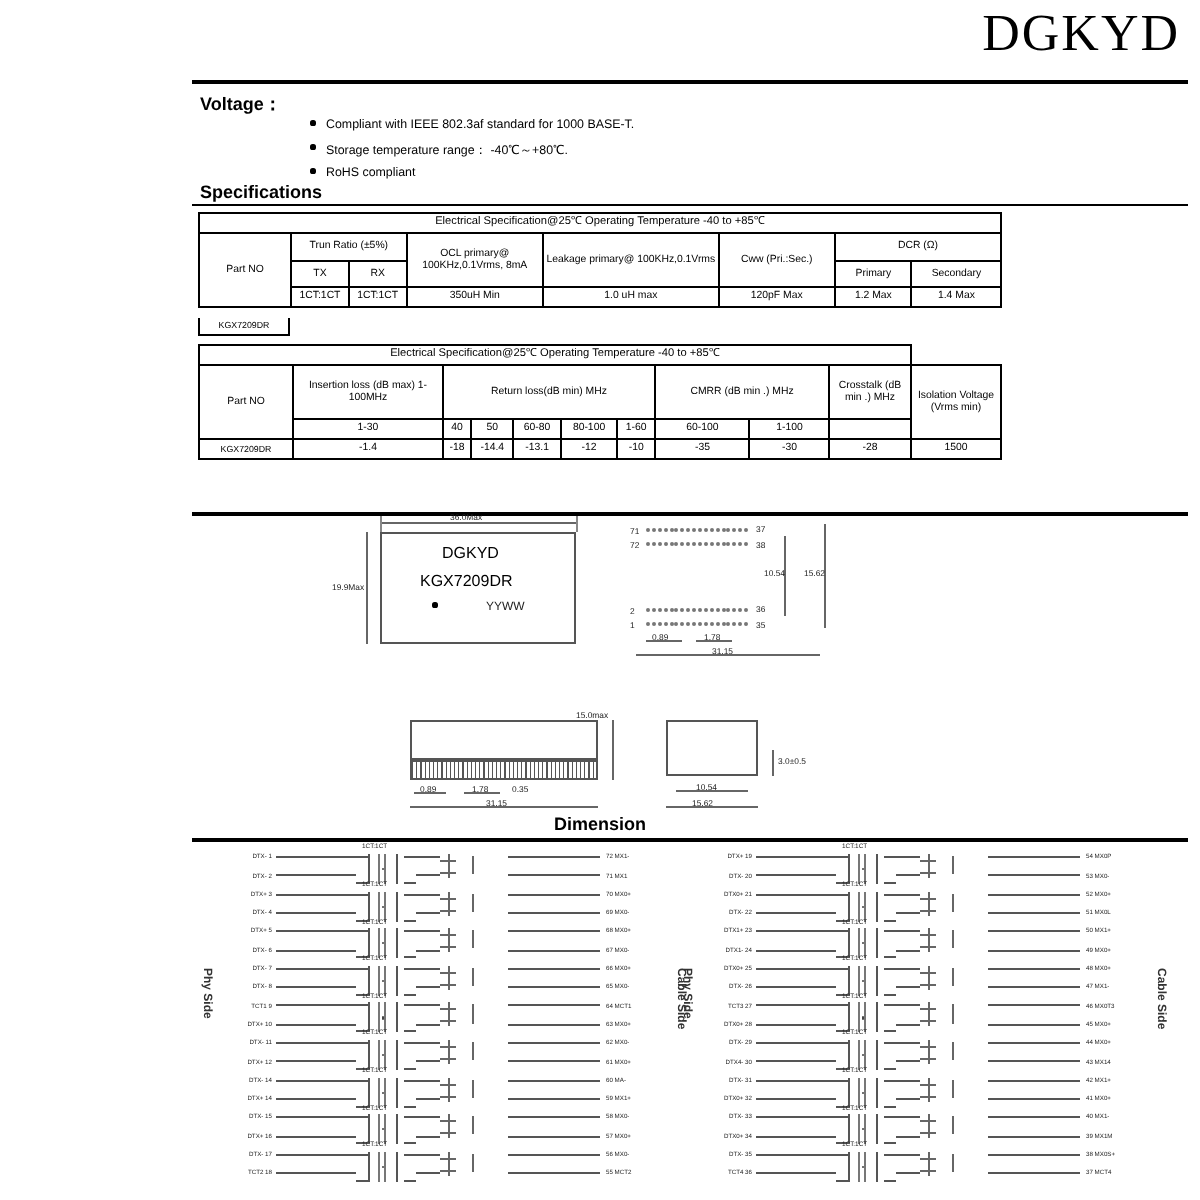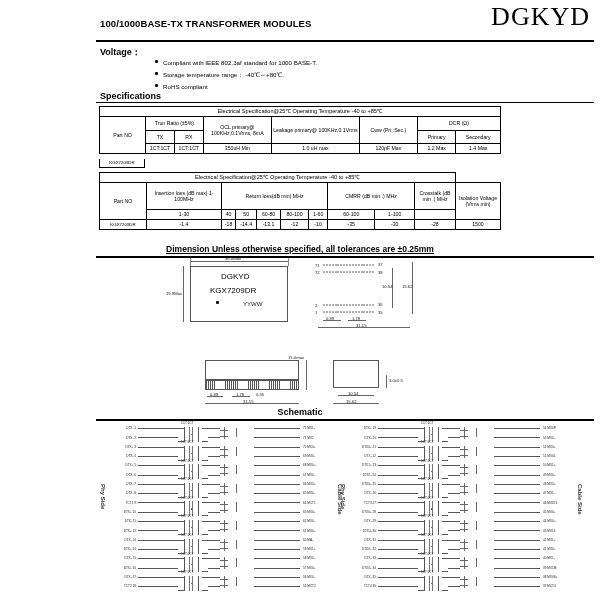--- a/index.html
+++ b/index.html
@@ -72,21 +72,20 @@
   .coil{position:absolute;width:.55px;background:#555;}
   .cap-g{position:absolute;width:9px;height:12px;}
   .node{position:absolute;width:1.3px;height:1.3px;background:#444;border-radius:50%;}
 </style>
 </head>
 <body>
 
 <div class="page">
 
   <div class="hdr">
-    <div class="hdr-title">100/1000BASE-TX TRANSFORMER MODULES</div>
     <div class="brand">DGKYD</div>
   </div>
   <div class="rule thick" id="r-head"></div>
 
   <div class="sec-title" id="feat-title">Voltage：</div>
   <div class="feat" id="f0">
     <span class="bul"></span>
     <span>Compliant with IEEE 802.3af standard for 1000 BASE-T.</span>
   </div>
   <div class="feat" id="f1">
@@ -168,21 +167,20 @@
       <td class="h2">-12</td>
       <td class="h2">-10</td>
       <td class="h2">-35</td>
       <td class="h2">-30</td>
       <td class="h2">-28</td>
       <td class="h2">1500</td>
     </tr>
   </tbody>
     </table>
 
-  <div id="dim-title">Dimension Unless otherwise specified, all tolerances are ±0.25mm</div>
   <div class="rule thick" id="r-dim"></div>
 
   <div class="dwg">
     <div class="box" style="left:190px;top:266px;width:98px;height:56px;"></div>
     <div class="lbl mid" style="left:221px;top:272px;">DGKYD</div>
     <div class="lbl mid" style="left:210px;top:286px;">KGX7209DR</div>
     <div class="lbl" style="left:243px;top:301px;font-size:6px;">YYWW</div>
     <div style="position:absolute;left:216px;top:301px;width:2.6px;height:2.6px;background:#000;border-radius:50%;"></div>
     <div class="dline h" style="left:190px;top:261px;width:98px;"></div>
     <div class="ext" style="left:190px;top:258px;height:8px;"></div>
@@ -310,21 +308,21 @@
   <div class="dwg">
     <div class="box" style="left:333px;top:360px;width:46px;height:28px;"></div>
     <div class="dline v" style="left:386px;top:375px;height:13px;"></div>
     <div class="lbl" style="left:389px;top:378px;">3.0±0.5</div>
     <div class="dline h" style="left:338px;top:395px;width:36px;"></div>
     <div class="lbl" style="left:348px;top:391px;">10.54</div>
     <div class="dline h" style="left:333px;top:403px;width:46px;"></div>
     <div class="lbl" style="left:346px;top:399px;">15.62</div>
   </div>
 
-  <div id="sch-title">Schematic</div>
+  <div id="sch-title">Dimension</div>
   <div class="rule thick" id="r-sch"></div>
 
   <div class="schblk" id="sch-l">
     <div class="sideLbl" style="left:-4px;top:60px;">Phy Side</div>
     <div class="sideLbl" style="right:-4px;top:60px;">Cable Side</div>
   <div class="netL" style="left: 0px; top: 2.2px; width: 32px;">DTX- 1</div>
       <div class="wire h" style="left: 34px; top: 4px; width: 40px;"></div>
       <div class="wire h" style="left: 150px; top: 4px; width: 46px;"></div>
       <div class="netR" style="left: 199px; top: 2.2px;">72 MX1-</div>
       <div class="netL" style="left: 0px; top: 11.5px; width: 32px;">DTX- 2</div>

